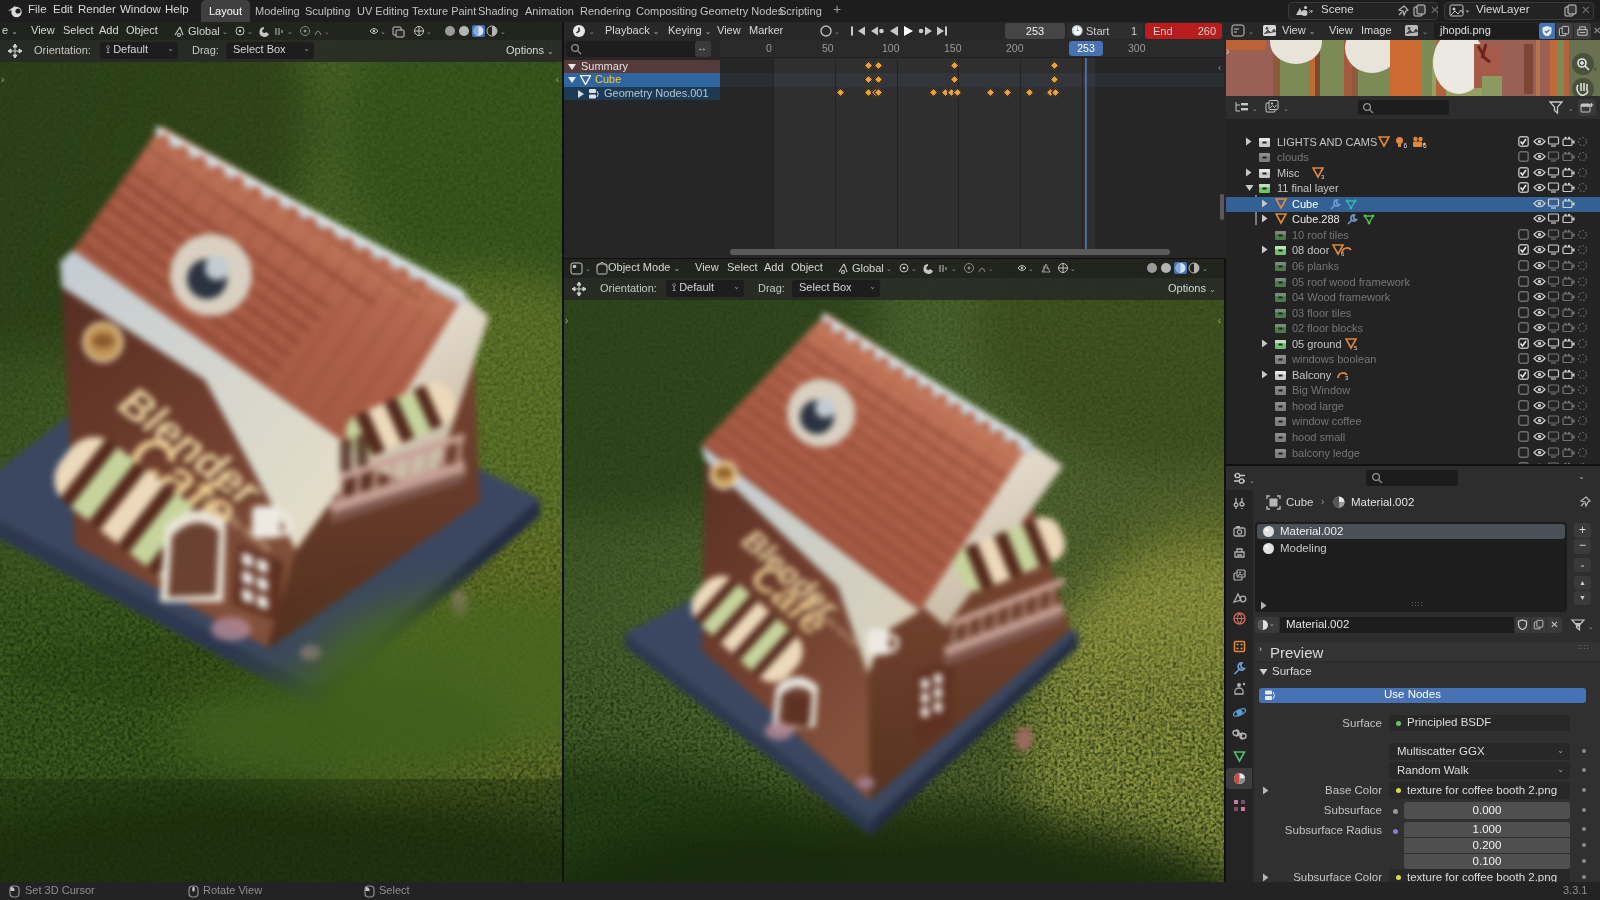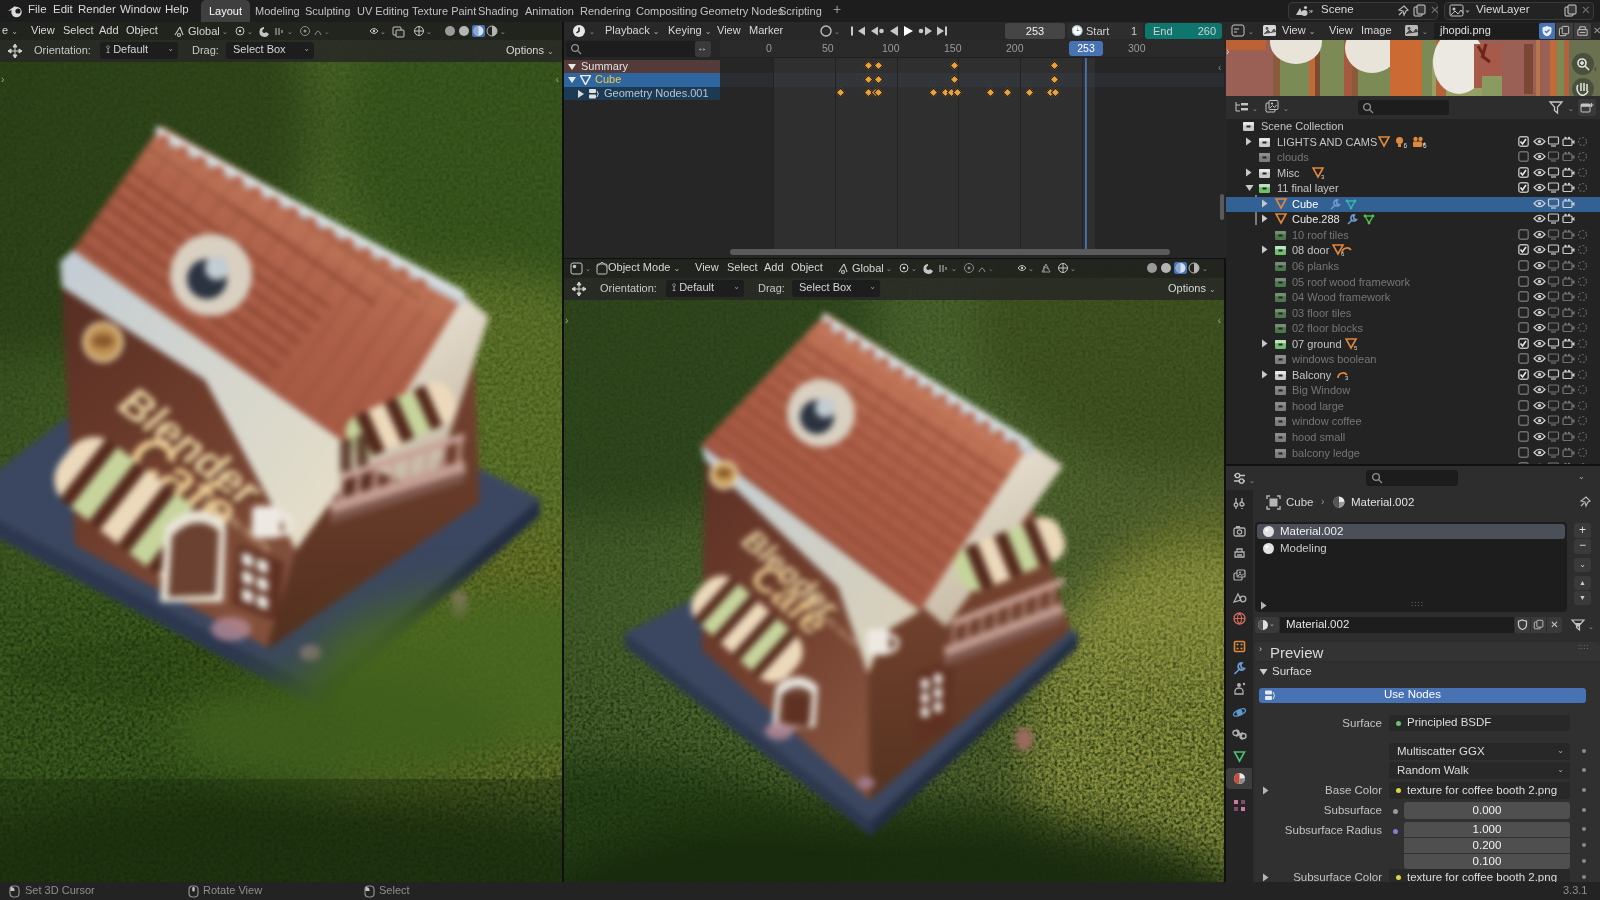--- a/index.html
+++ b/index.html
@@ -376,21 +376,21 @@
           <path d="M126 7 L119 2.5 V11.5 Z"></path>
           <rect x="127" y="2.5" width="2" height="9"></rect>
         </g>
  </svg>
  <div class="abs" style="left:441px;top:1px;width:60px;height:16px;background:#454545;border-radius:3px;text-align:center;font-size:11px;color:#f2f2f2;line-height:16px">253</div>
  <div class="abs" style="left:503px;top:1px;width:76px;height:16px;background:#2e2e2e;border-radius:3px;font-size:11px;color:#cfcfcf;line-height:16px">
         <span style="position:absolute;left:4px;font-size:10px">🕒</span>
         <span style="position:absolute;left:19px">Start</span>
         <span style="position:absolute;right:6px">1</span>
       </div>
- <div class="abs" style="left:581px;top:1px;width:77px;height:16px;background:#0f766e;border-radius:3px;font-size:11px;color:#cfcfcf;line-height:16px">
+ <div class="abs" style="left:581px;top:1px;width:77px;height:16px;background:#b91c1c;border-radius:3px;font-size:11px;color:#cfcfcf;line-height:16px">
         <span style="position:absolute;left:8px">End</span>
         <span style="position:absolute;right:6px">260</span>
       </div>
 
  <div class="abs" style="left:156px;top:18px;width:504px;height:212px;background:#262626"></div>
  <div class="abs" style="left:210px;top:18px;width:321px;height:212px;background:#2f2f2f"></div>
  <div class="abs" style="left:156px;top:51.4px;width:504px;height:13.4px;background:rgba(72,104,146,0.12)"></div>
  <svg class="abs" style="left:156px;top:18px" width="504" height="212" viewBox="0 0 504 212">
   <g stroke="#232323" stroke-width="1">
           <path d="M53.5 18 V212 M115.5 18 V212 M177.5 18 V212 M238.5 18 V212 M300.5 18 V212 M362.5 18 V212"></path>
@@ -788,28 +788,20 @@
         <text x="20" y="11" font-size="7" fill="#999">⌄</text>
       </svg>
  <div class="abs btnf" style="left:352px;top:2.5px;width:18px;height:17px">
         <svg class="abs" style="left:2px;top:2px" width="14" height="13" viewBox="0 0 14 13">
           <rect x="1" y="3" width="9" height="8" rx="1" fill="none" stroke="#c5c5c5"></rect>
           <rect x="1" y="3" width="9" height="2.8" fill="#c5c5c5"></rect>
           <path d="M11.5 2 v4 M9.5 4 h4" stroke="#c5c5c5" stroke-width="1.2"></path>
         </svg>
       </div>
  <div class="abs" style="left:29px;top:99px;width:1.5px;height:30px;background:#7a7a7a"></div>
- <div class="orow" style="top:23.0px;">
-        <svg class="oi" style="left:16px;top:1px;opacity:1" width="13" height="13" viewBox="0 0 13 13">
-          <rect x="1" y="2" width="11" height="9" rx="1.2" fill="#c9c9c9"></rect>
-          <rect x="1" y="2" width="11" height="3.2" fill="#ffffff" opacity="0.55"></rect>
-          <rect x="4.5" y="5.5" width="4" height="2" fill="#222"></rect>
-        </svg>
-        <span class="nm" style="left:35px">Scene Collection</span>
-      </div>
       <div class="orow" style="top:38.5px;">
         <svg class="oi" style="left:19px;top:2px" width="7" height="9">
           <path d="M1 0.5 l5.5 4 -5.5 4 z" fill="#c8c8c8"></path>
         </svg>
         <svg class="oi" style="left:32px;top:1px;opacity:1" width="13" height="13" viewBox="0 0 13 13">
           <rect x="1" y="2" width="11" height="9" rx="1.2" fill="#c9c9c9"></rect>
           <rect x="1" y="2" width="11" height="3.2" fill="#ffffff" opacity="0.55"></rect>
           <rect x="4.5" y="5.5" width="4" height="2" fill="#222"></rect>
         </svg>
         <span class="nm" style="left:51px">LIGHTS AND CAMS</span>
@@ -1219,21 +1211,21 @@
       </div>
       <div class="orow" style="top:240.7px;">
         <svg class="oi" style="left:35px;top:2px" width="7" height="9">
           <path d="M1 0.5 l5.5 4 -5.5 4 z" fill="#c8c8c8"></path>
         </svg>
         <svg class="oi" style="left:48px;top:1px;opacity:1" width="13" height="13" viewBox="0 0 13 13">
           <rect x="1" y="2" width="11" height="9" rx="1.2" fill="#6fbf6f"></rect>
           <rect x="1" y="2" width="11" height="3.2" fill="#ffffff" opacity="0.55"></rect>
           <rect x="4.5" y="5.5" width="4" height="2" fill="#222"></rect>
         </svg>
-        <span class="nm" style="left:66px">07 ground</span>
+        <span class="nm" style="left:66px">05 ground</span>
         <svg class="oi" style="left:119px;top:1px" width="15" height="14" viewBox="0 0 15 14">
           <path d="M1 1 h10 l-5.0 9 z" fill="none" stroke="#e0883d" stroke-width="1.6"></path>
           <text x="9" y="12" font-size="6" fill="#ddd" font-family="Liberation Sans">5</text>
         </svg>
         <svg class="oi" style="left:292px;top:1px;opacity:1" width="11" height="11" viewBox="0 0 11 11">
           <rect x="0.8" y="0.8" width="9.4" height="9.4" rx="2" fill="none" stroke="#b9b9b9" stroke-width="1.4"></rect>
           <path d="M2.5 5.5 l2 2.5 3.5 -5" stroke="#e8e8e8" stroke-width="1.6" fill="none"></path>
         </svg>
         <svg class="oi" style="left:307px;top:1px;opacity:0.95" width="13" height="11" viewBox="0 0 13 11">
           <path d="M1 5.5 q5.5 -6.5 11 0 q-5.5 6.5 -11 0 z" fill="none" stroke="#d5d5d5" stroke-width="1.2"></path>

